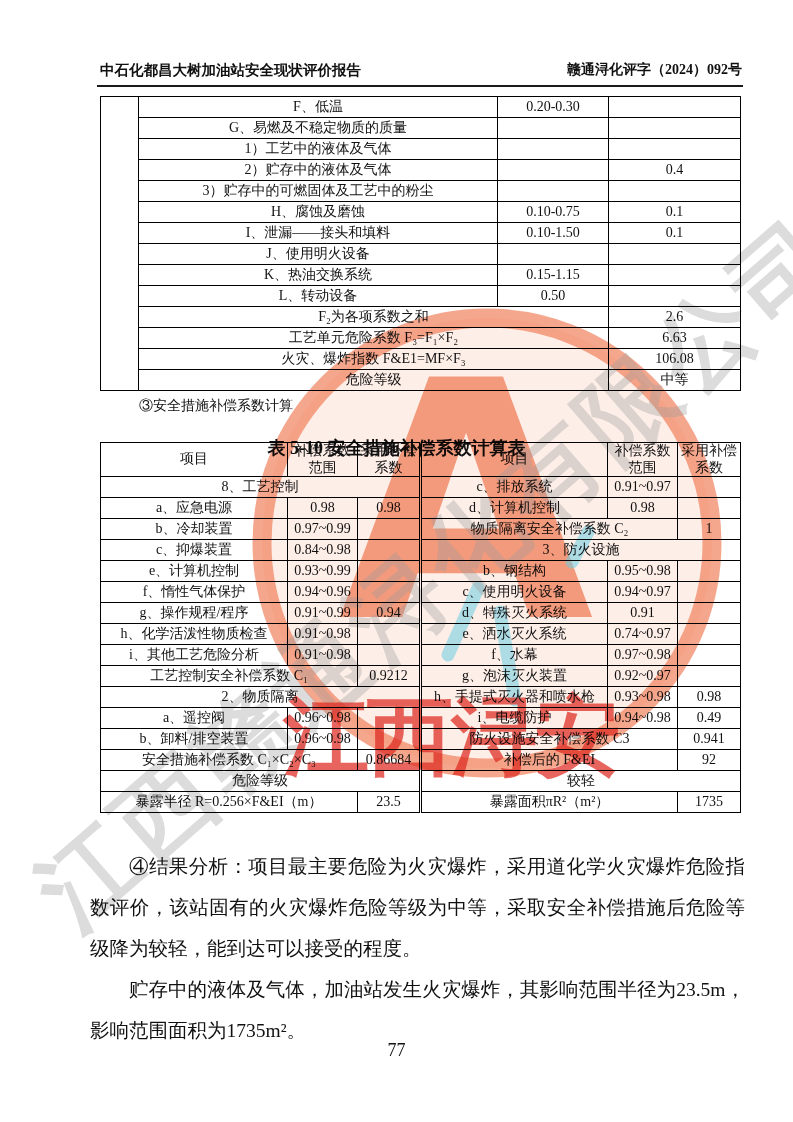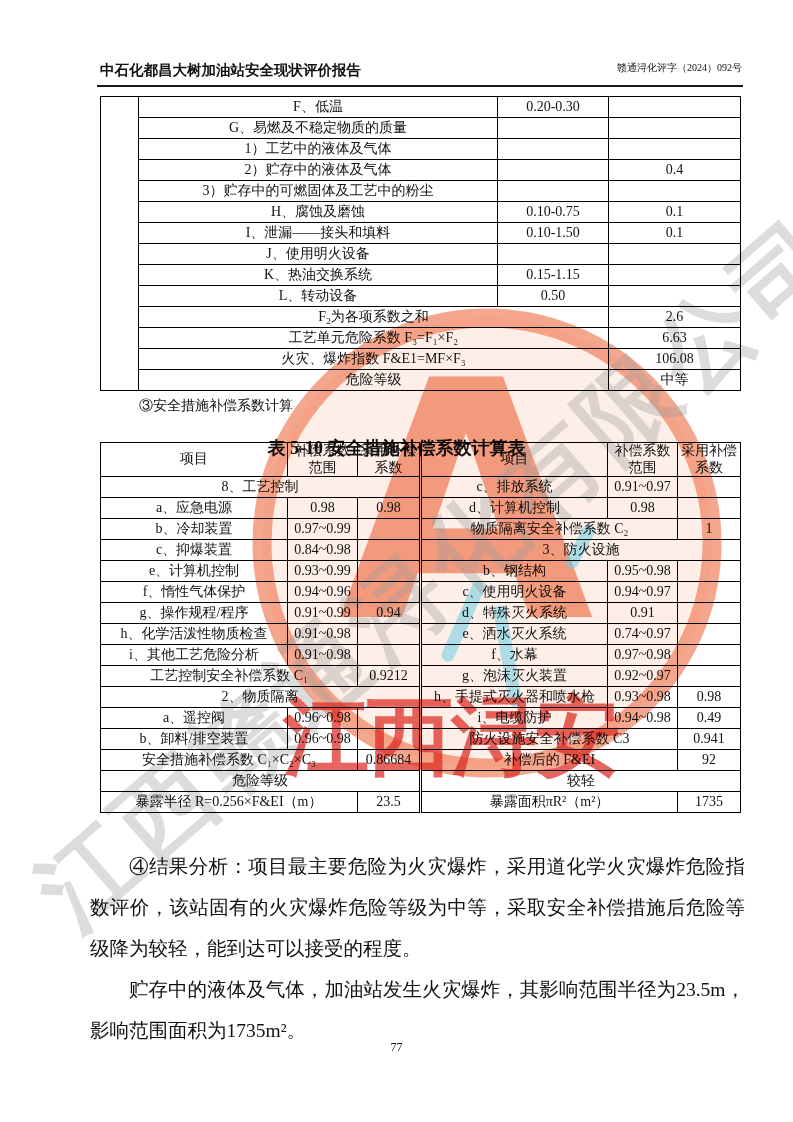--- a/index.html
+++ b/index.html
@@ -3,38 +3,38 @@
 <meta charset="utf-8">
 <style>
   html,body{margin:0;padding:0;background:#e8e8e8;}
   .page{
     position:relative;width:793px;height:1122px;margin:0 auto;background:#ffffff;
     font-family:"Liberation Serif","DejaVu Serif",serif;color:#111;overflow:hidden;
   }
   .abs{position:absolute;}
   
   .hdr-left{left:100px;top:61px;font-size:14.5px;font-weight:bold;}
-  .hdr-right{right:51px;top:61px;font-size:10px;font-weight:normal;}
+  .hdr-right{right:51px;top:61px;font-size:14px;font-weight:bold;}
   .hdr-line{left:97px;top:85px;width:646px;border-top:2px solid #1a1a1a;height:0;}
   
   table{border-collapse:collapse;table-layout:fixed;}
   td{border:1px solid #000;font-size:14px;padding:0 2px;height:20px;line-height:1.1;
      overflow:hidden;white-space:nowrap;color:#111;}
   .ac{text-align:center;}
   .al{text-align:center;}
   td.hdr{white-space:pre-line;text-align:center;height:33px;line-height:1.15;}
   td.m{border-left:3px double #000;}
   .top-table{left:100px;top:96px;}
   .comp-table{left:100px;top:442px;}
   .sec3{left:139px;top:397px;font-size:14px;}
   .t510-title{left:0;top:436px;width:793px;text-align:center;font-size:18px;font-weight:bold;}
   
   .analysis{left:90px;top:846px;width:655px;font-size:19.5px;line-height:41px;text-align:justify;}
   .analysis p{margin:0;text-indent:2em;}
-  .page-num{left:0;top:1040px;width:793px;text-align:center;font-size:12px;}
+  .page-num{left:0;top:1040px;width:793px;text-align:center;font-size:18px;}
   
   .wm{left:0;top:0;width:793px;height:1122px;pointer-events:none;mix-blend-mode:multiply;}
   .wm-stamp{position:absolute;left:283px;top:694px;font-size:86px;font-weight:700;
     letter-spacing:-2px;white-space:nowrap;line-height:1;}
   .wm-gray{position:absolute;left:22px;top:872px;font-size:96px;font-weight:700;
     letter-spacing:6px;white-space:nowrap;line-height:1;
     transform:rotate(-41deg);transform-origin:0 0;}
   .wm-svg{position:absolute;left:0;top:0;}
 </style>
 </head>

